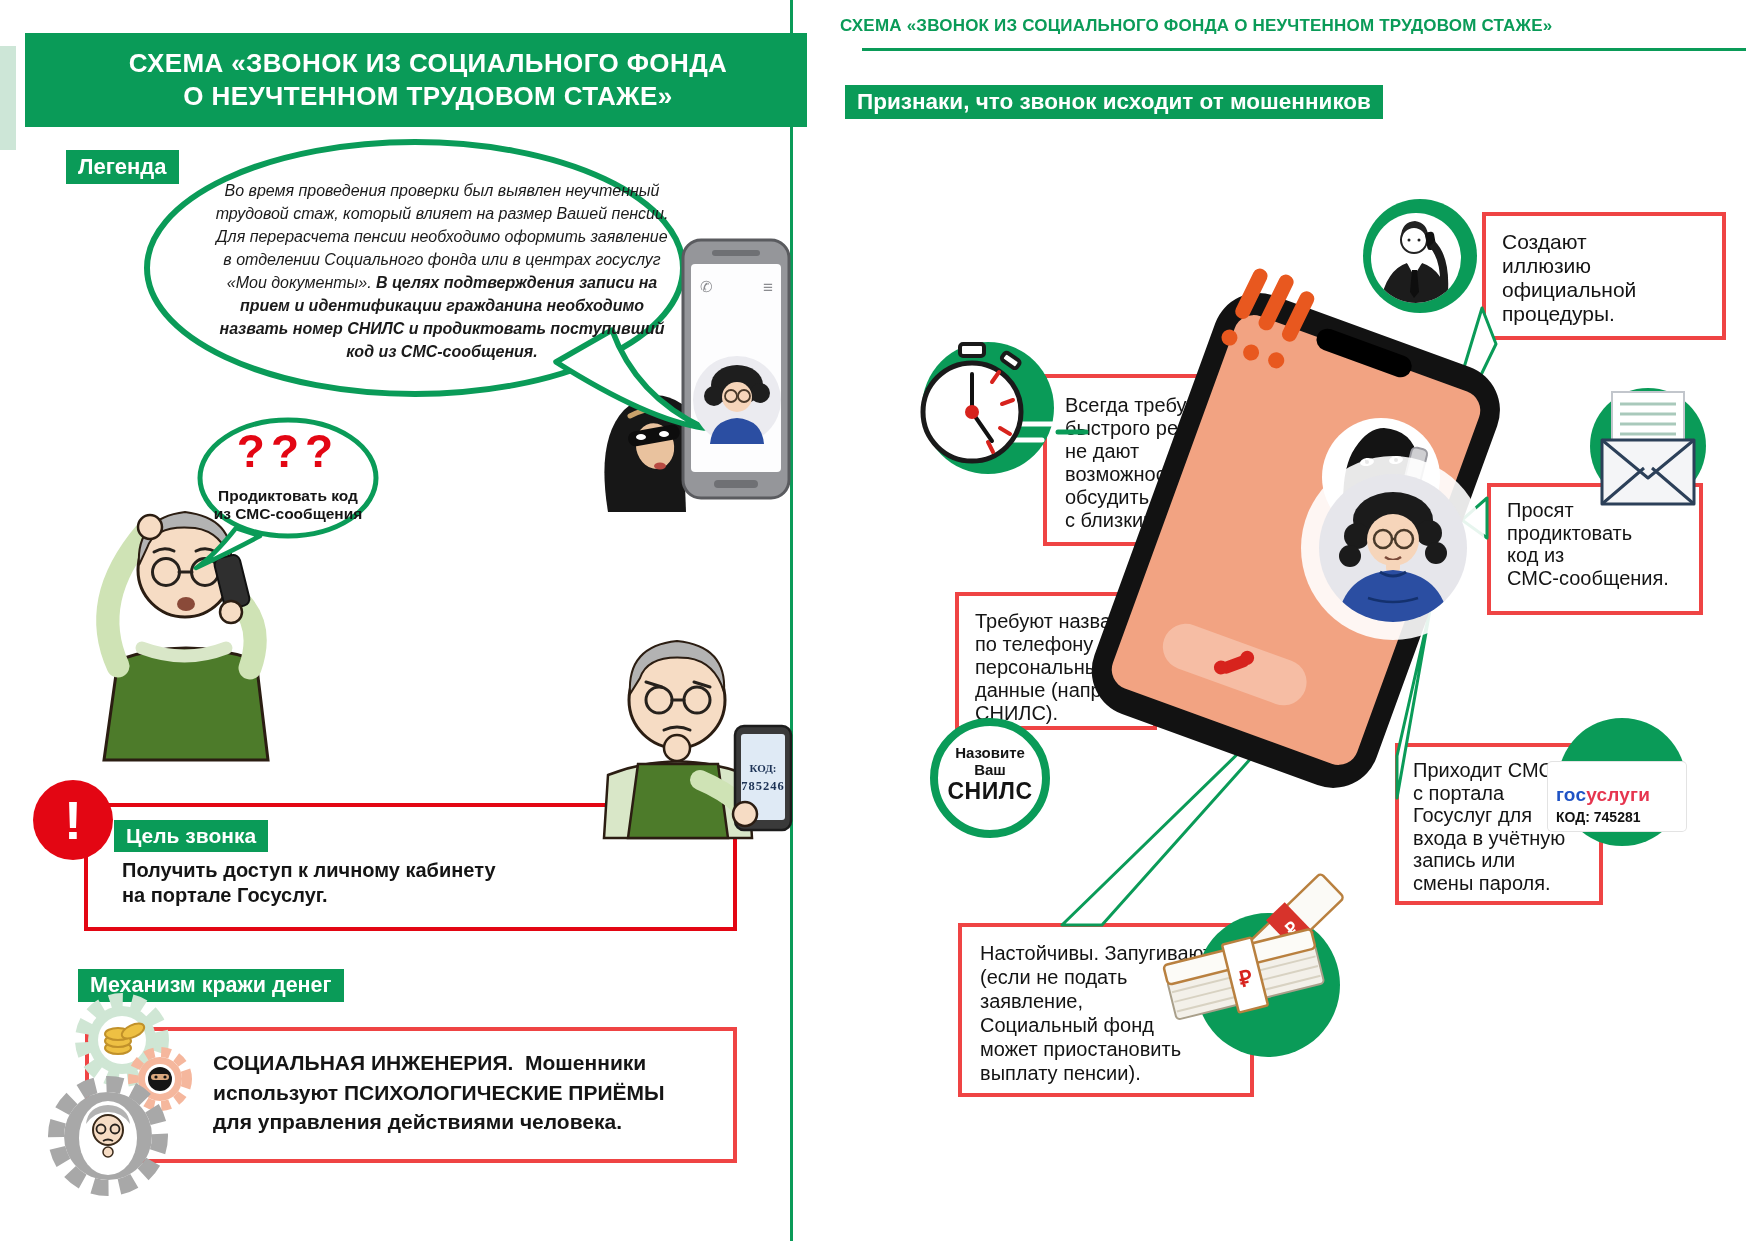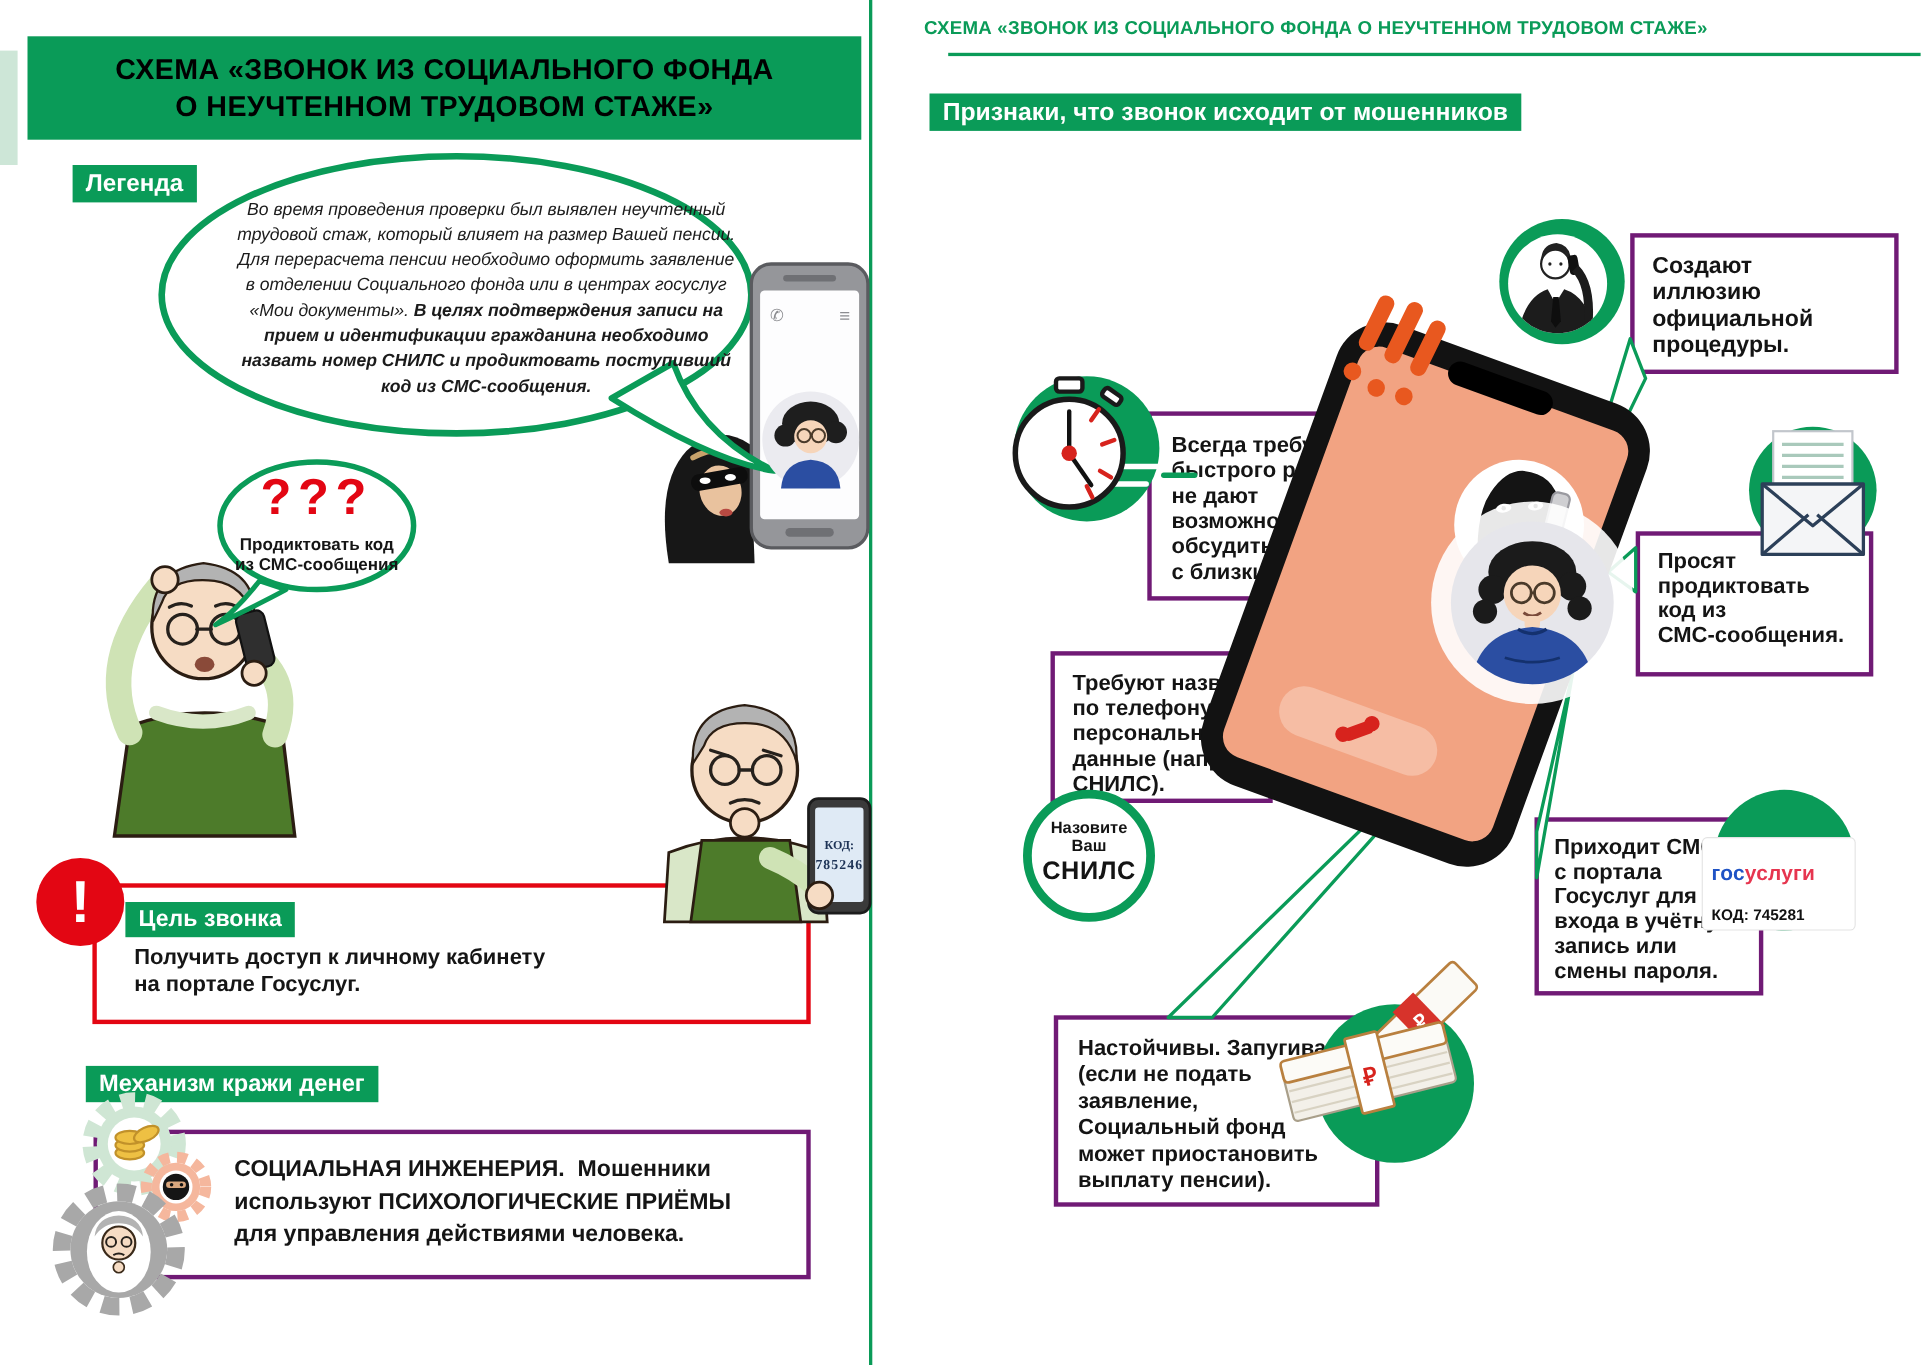--- a/index.html
+++ b/index.html
@@ -8,28 +8,28 @@
     font-family:"Liberation Sans", sans-serif;overflow:hidden;color:#151515;
   }
   
   svg.gfx{position:absolute;left:0;top:0;z-index:20;pointer-events:none;}
   
   .glabel{
     position:absolute;background:#0a9b58;color:#fff;font-weight:bold;
     padding:4px 12px;white-space:pre;z-index:15;
   }
   .box{
-    position:absolute;background:#fff;border:4px solid #701a75;
-    font-weight:bold;color:#141414;white-space:pre;box-sizing:border-box;z-index:10;
+    position:absolute;background:#fff;border:4px solid #ef4444;
+    font-weight:normal;color:#141414;white-space:pre;box-sizing:border-box;z-index:10;
   }
   
   .banner{
     position:absolute;left:25px;top:33px;width:758px;height:94px;background:#0a9b58;
-    color:#000000;font-weight:bold;font-size:26px;line-height:33px;letter-spacing:.4px;
-    display:flex;align-items:center;justify-content:center;text-align:center;white-space:pre;z-index:10;
+    color:#ffffff;font-weight:bold;font-size:26px;line-height:33px;letter-spacing:.4px;
+    display:flex;align-items:center;justify-content:center;text-align:center;white-space:pre;z-index:10;padding-left:24px;
   }
   .edge-strip{position:absolute;left:0;top:46px;width:16px;height:104px;background:#cde6d7;z-index:10;}
   .legend-label{left:66px;top:150px;font-size:22px;}
   .bubble-text{
     position:absolute;left:185px;top:168px;width:462px;height:205px;z-index:30;
     display:flex;align-items:center;justify-content:center;text-align:center;
     font-style:italic;font-size:16px;line-height:23px;font-weight:500;color:#1b1b1b;margin-left:26px;
   }
   .bubble-text b{font-weight:bold;}
   .q-marks{
@@ -68,21 +68,21 @@
     position:absolute;left:938px;top:744px;width:104px;z-index:30;text-align:center;font-weight:bold;color:#141414;
   }
   .snils-text .s1{font-size:15px;line-height:17px;}
   .snils-text .s3{font-size:23px;line-height:26px;letter-spacing:.5px;}
   .gos-card{
     position:absolute;left:1548px;top:762px;width:122px;z-index:30;background:#fff;border-radius:4px;
     padding:6px 8px;box-shadow:0 0 0 1px #e3e3e3;
   }
   .gos-logo{font-size:19px;font-weight:bold;letter-spacing:.2px;white-space: pre; margin-top: 16px;}
   .gos-logo .lb{color:#1f53c5;} .gos-logo .lr{color:#e6354f;}
-  .gos-code{font-size:14px;font-weight:bold;color:#111;margin-top:17px;white-space:pre;}
+  .gos-code{font-size:14px;font-weight:bold;color:#111;margin-top:3px;white-space:pre;}
 </style>
 </head>
 <body>
 
 <div class="banner">СХЕМА «ЗВОНОК ИЗ СОЦИАЛЬНОГО ФОНДА
 О НЕУЧТЕННОМ ТРУДОВОМ СТАЖЕ»</div>
 <div class="edge-strip"></div>
 <div class="glabel legend-label">Легенда</div>
 
 <div class="bubble-text">

